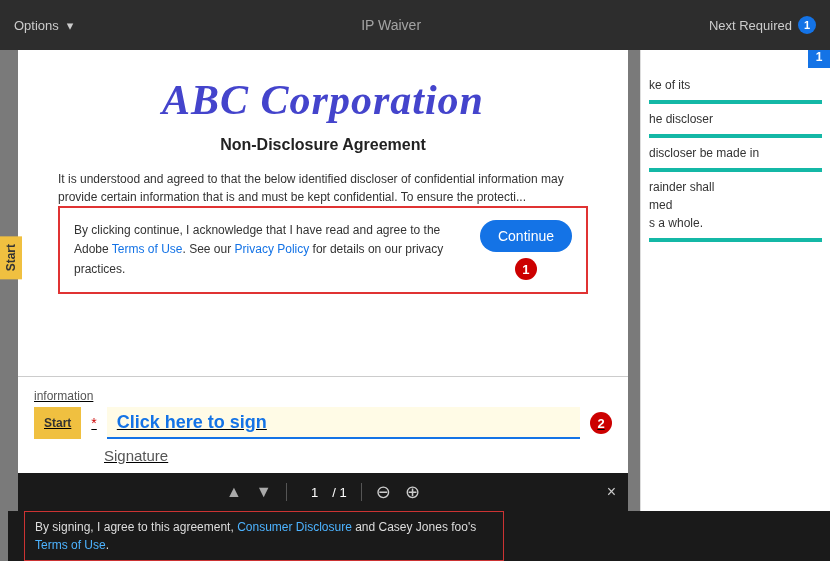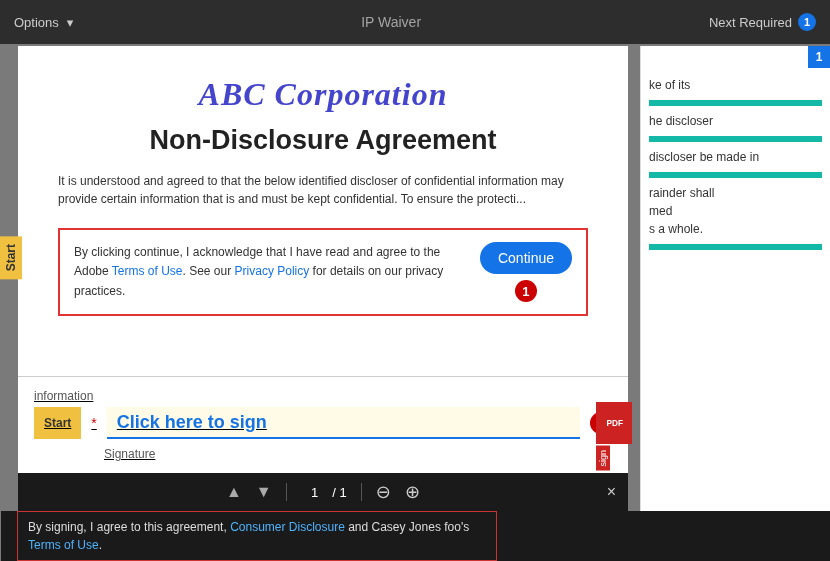--- a/index.html
+++ b/index.html
@@ -8,21 +8,21 @@
       height: 561px;
       overflow: hidden;
       background: #888;
       font-family: Arial, sans-serif;
       position: relative;
     }
 
     
     .toolbar {
       background: #2d2d2d;
-      height: 44px;
+      height: 50px;
       display: flex;
       align-items: center;
       justify-content: space-between;
       padding: 0 14px;
       position: absolute;
       top: 0; left: 0; right: 0;
       z-index: 100;
     }
     .toolbar-options {
       display: flex;
@@ -106,21 +106,21 @@
     }
 
     .right-panel-lines {
       padding: 10px 8px;
       padding-top: 30px;
     }
     .right-panel-line {
       font-size: 12px;
       color: #333;
       line-height: 1.5;
-      border-bottom: 6px solid #14b8a6;
+      border-bottom: 4px solid #14b8a6;
       padding-bottom: 6px;
       margin-bottom: 6px;
     }
 
     
     .start-tab {
       position: absolute;
       left: 0;
       top: 200px;
       background: #f0c040;
@@ -135,42 +135,41 @@
       z-index: 10;
     }
 
     
     .doc-content {
       padding: 30px 40px 20px;
     }
 
     .doc-logo {
       text-align: center;
-      font-size: 32px;
+      font-size: 42px;
       font-family: 'Times New Roman', cursive;
       color: #4444cc;
       font-style: italic;
       font-weight: bold;
       margin-bottom: 12px;
       letter-spacing: 1px;
     }
 
     .doc-title {
       text-align: center;
-      font-size: 27px;
+      font-size: 16px;
       font-weight: bold;
       color: #222;
       margin-bottom: 16px;
     }
 
     .doc-body-text {
       font-size: 12px;
       color: #333;
       line-height: 1.5;
-      margin-bottom: 20px;
     }
 
     
     .consent-box {
       border: 2px solid #e03333;
       background: #fff;
       padding: 12px 14px;
       display: flex;
       align-items: center;
       justify-content: flex-end;
@@ -292,21 +291,21 @@
       height: 22px;
       display: flex;
       align-items: center;
       justify-content: center;
       font-size: 13px;
       font-weight: bold;
       margin-left: auto;
     }
 
     .sig-label {
-      font-size: 12px;
+      font-size: 15px;
       color: #555;
       margin-top: 8px;
       margin-left: 70px;
     }
 
     
     .bottom-toolbar {
       position: absolute;
       bottom: 50px;
       left: 18px;
@@ -407,21 +406,21 @@
       gap: 40px;
       font-size: 12px;
       color: #333;
       z-index: 5;
     }
 
     
     .bottom-consent-bar {
       position: absolute;
       bottom: 0;
-      left: 1px;
+      left: 8px;
       right: 0;
       height: 50px;
       background: #1a1a1a;
       display: flex;
       align-items: center;
       justify-content: space-between;
       padding: 0 16px;
       z-index: 50;
     }
 
@@ -547,28 +546,20 @@
     <div class="bt-divider"></div>
     <div class="bt-page">
       <input type="text" value="1" style=""> / <span>1</span>
     </div>
     <div class="bt-divider"></div>
     <span class="bt-zoom-btn">⊖</span>
     <span class="bt-zoom-btn">⊕</span>
     <span class="bt-close">×</span>
   </div>
 
-  <div class="pdf-icon-wrap">
-    <div class="pdf-icon">
-      <svg width="18" height="18" viewBox="0 0 24 24" fill="white">
-        <text x="2" y="16" font-size="11" font-weight="bold" fill="white">PDF</text>
-      </svg>
-    </div>
-    <div class="pdf-sign-tab">sign</div>
-  </div>
 
   <div class="date-row">
     <span>Date</span>
     <span>Date</span>
   </div>
 
   <div class="bottom-consent-bar">
     <div class="bottom-consent-text">
       <span>By signing, I agree to this agreement, </span><a>Consumer Disclosure</a><span> and Casey Jones foo's </span><a>Terms of Use</a><span>.</span>
     </div>

